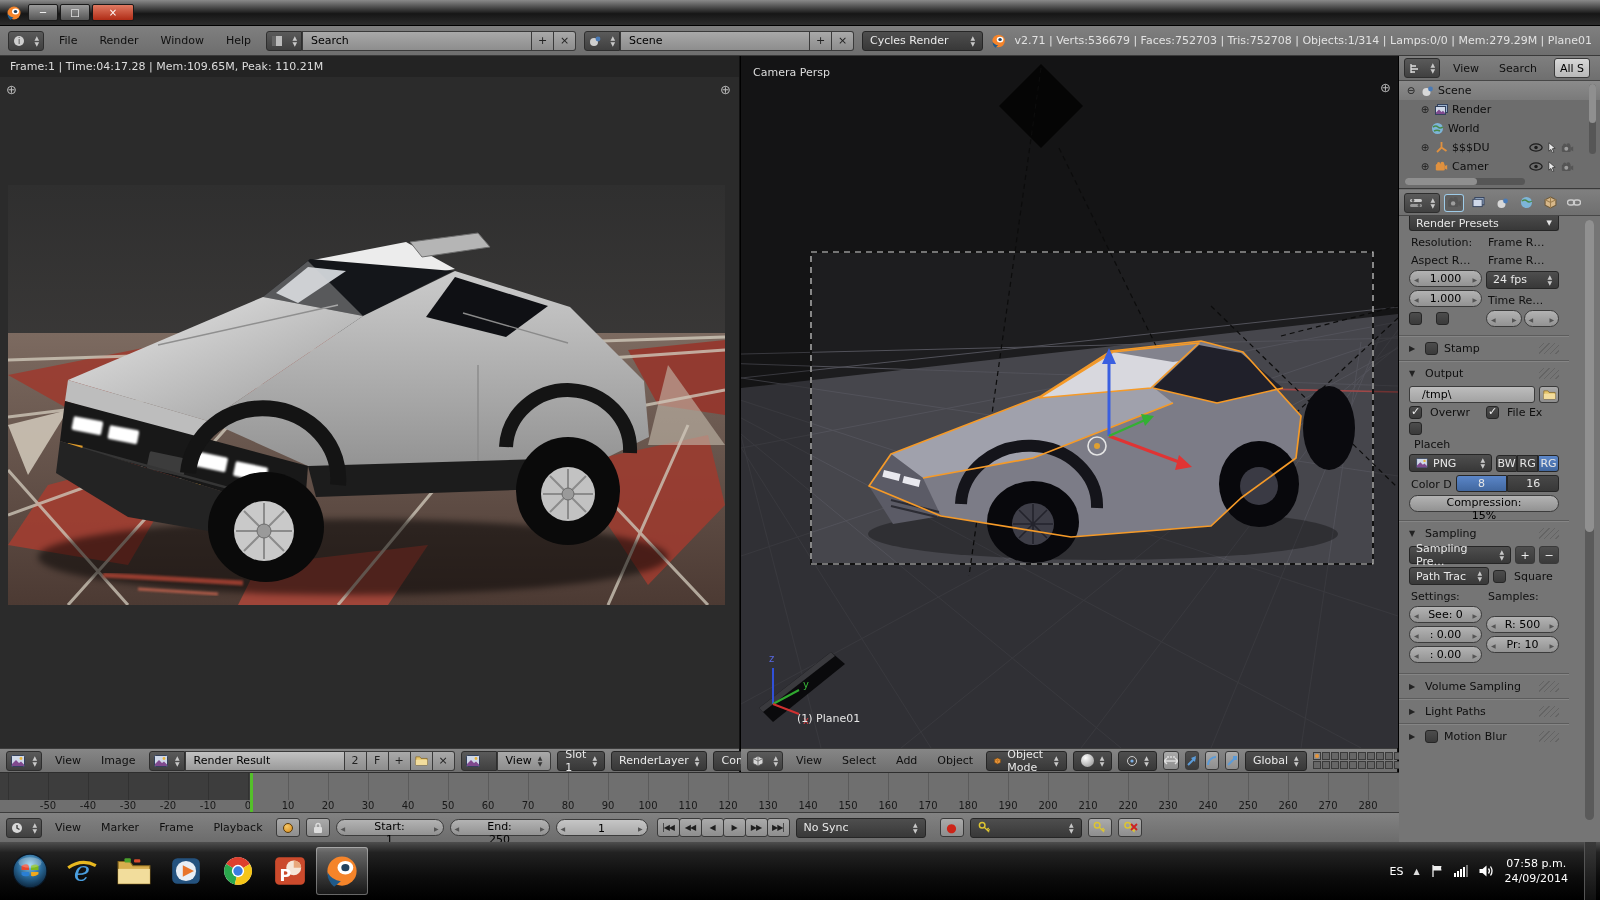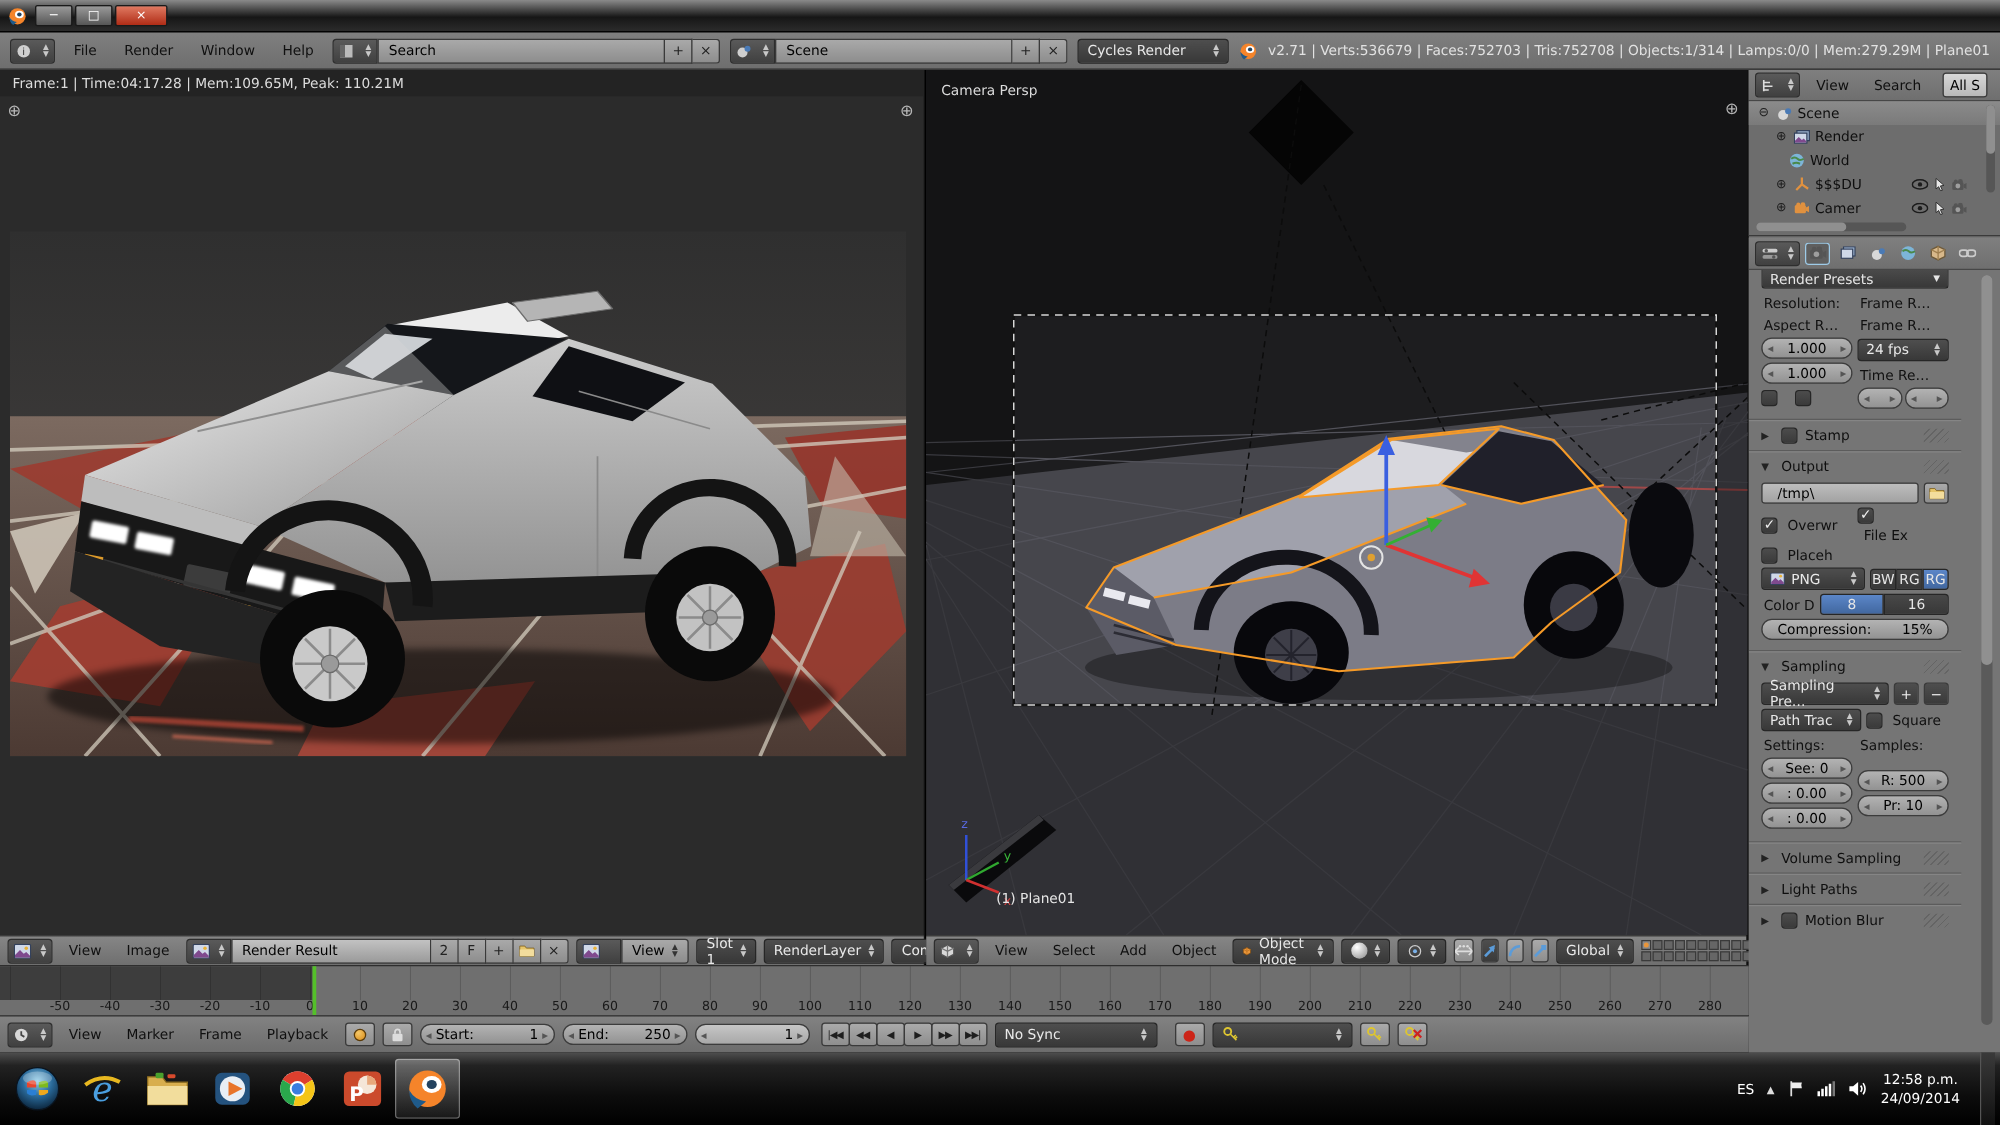--- a/index.html
+++ b/index.html
@@ -35,21 +35,21 @@
 .ddark{height:20px;background:linear-gradient(#4e4e4e,#383838);border:1px solid #262626;border-radius:3px;
   color:#e9e9e9;display:flex;align-items:center;gap:6px;padding:0 7px;}
 .stats{color:#e2e2e2;white-space:nowrap;}
 
 
 .nfield{height:17px;background:linear-gradient(#b3b3b3,#929292);border:1px solid #3c3c3c;border-radius:9px;
   color:#000;display:flex;align-items:center;justify-content:center;position:relative;padding:0 12px;}
 .nfield::before{content:"◀";font-size:6px;color:#555;position:absolute;left:4px;top:5px;}
 .nfield::after{content:"▶";font-size:6px;color:#555;position:absolute;right:4px;top:5px;}
 .nfield.plain::before,.nfield.plain::after{display:none;}
-.nfield.spread{justify-content:space-between;}
+.nfield.spread{justify-content:space-between;flex-direction:column;}
 .chk{width:13px;height:13px;background:linear-gradient(#4c4c4c,#3a3a3a);border:1px solid #262626;border-radius:3px;
   position:relative;flex:none;}
 .chk.on::after{content:"✓";position:absolute;left:1px;top:-2px;color:#f0f0f0;font-size:11px;}
 .phdr{display:flex;align-items:center;gap:6px;padding:3px 10px;color:#0e0e0e;}
 .tri{font-size:8px;color:#222;width:10px;}
 .grip{width:20px;height:11px;margin-left:auto;opacity:.6;
   background:repeating-linear-gradient(135deg,transparent 0 3px,#595959 3px 4px);}
 .hsep{border-top:1px solid #5c5c5c;border-bottom:1px solid #858585;margin:2px 0;}
 .prow{display:flex;gap:4px;padding:0 10px;margin-top:3px;align-items:center;}
 .prow .col{flex:1;display:flex;flex-direction:column;gap:3px;}
@@ -746,27 +746,27 @@
             <svg width="13" height="11">
               <use href="#sym-folder"></use>
             </svg>
           </div>
       </div>
       <div class="prow">
         <div class="col" style="flex-direction:row">
             <span class="chk on"></span>
             <span class="cklabel">Overwr</span>
           </div>
-        <div class="col" style="flex-direction:column">
+        <div class="col" style="flex-direction:row">
             <span class="chk on"></span>
             <span class="cklabel">File Ex</span>
           </div>
       </div>
       <div class="prow">
-        <div class="col" style="flex-direction:row">
+        <div class="col" style="flex-direction:column">
             <span class="chk"></span>
             <span class="cklabel">Placeh</span>
           </div>
       </div>
       <div class="prow">
         <div class="dsel" style="flex:1.1">
           <svg width="12" height="10">
               <use href="#sym-img"></use>
             </svg>
           <span>PNG</span>
@@ -1044,18 +1044,18 @@
         <span style="height:6px"></span>
         <span style="height:8px"></span>
         <span style="height:10px"></span>
         <span style="height:12px;background:#777"></span>
     </span>
     <svg width="17" height="14" viewBox="0 0 16 14">
       <path d="M1,5 L4,5 L8,1.5 L8,12.5 L4,9 L1,9 Z" fill="#fff"></path>
       <path d="M10,4.5 Q12,7 10,9.5 M12,2.5 Q15,7 12,11.5" stroke="#fff" stroke-width="1.3" fill="none"></path>
     </svg>
     <div class="clock">
-      <div>12:58 p.m.</div>
+      <div>07:58 p.m.</div>
       <div>24/09/2014</div>
     </div>
     <div class="showdesk"></div>
   </div>
 </div>
 
 </body></html>

